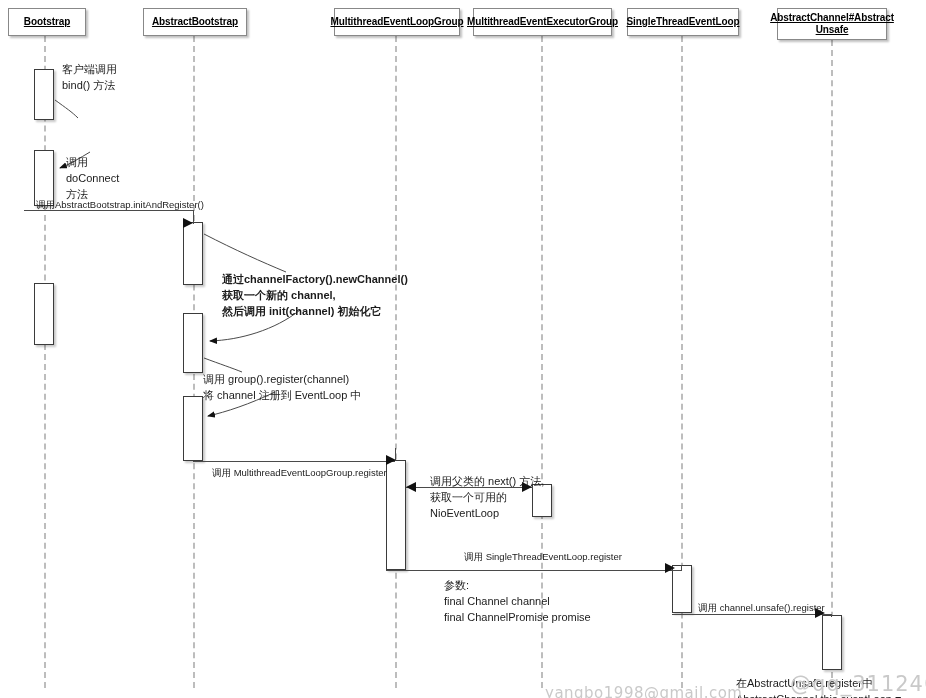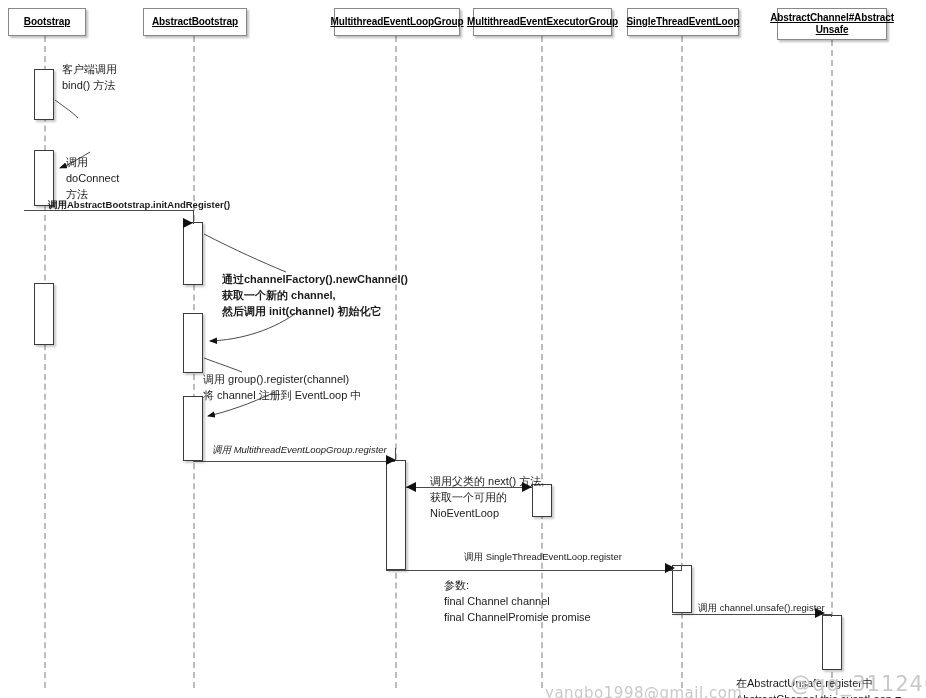--- a/index.html
+++ b/index.html
@@ -162,26 +162,26 @@
   <div class="activation" style="left:183px; top:313px; width:20px; height:60px;"></div>
   <div class="activation" style="left:183px; top:396px; width:20px; height:65px;"></div>
   <div class="activation" style="left:386px; top:460px; width:20px; height:110px;"></div>
   <div class="activation" style="left:532px; top:484px; width:20px; height:33px;"></div>
   <div class="activation" style="left:672px; top:565px; width:20px; height:48px;"></div>
   <div class="activation" style="left:822px; top:615px; width:20px; height:55px;"></div>
 
   <div class="msg-line" style="left:24px; top:210px; width:170px;"></div>
   <div class="msg-vert" style="left:193px; top:210px; height:14px;"></div>
   <div class="arrowhead arrow-right" style="left:183px; top:218px;"></div>
-  <div class="msg-label" style="left:48px; top:198px;font-weight:bold;">调用AbstractBootstrap.initAndRegister()</div>
+  <div class="msg-label" style="left:36px; top:198px;">调用AbstractBootstrap.initAndRegister()</div>
 
   <div class="msg-line" style="left:193px; top:461px; width:202px;"></div>
   <div class="msg-vert" style="left:395px; top:448px; height:13px;"></div>
   <div class="arrowhead arrow-right" style="left:386px; top:455px;"></div>
-  <div class="msg-label" style="left:212px; top:443px;font-style:italic;">调用 MultithreadEventLoopGroup.register</div>
+  <div class="msg-label" style="left:212px; top:466px;">调用 MultithreadEventLoopGroup.register</div>
 
   <div class="msg-line" style="left:406px; top:487px; width:127px;"></div>
   <div class="arrowhead arrow-left" style="left:406px; top:482px;"></div>
   <div class="arrowhead arrow-right" style="left:522px; top:482px;"></div>
 
   <div class="msg-line" style="left:386px; top:570px; width:296px;"></div>
   <div class="msg-vert" style="left:681px; top:565px; height:6px;"></div>
   <div class="arrowhead arrow-right" style="left:665px; top:563px;"></div>
   <div class="msg-label" style="left:464px; top:550px;">调用 SingleThreadEventLoop.register</div>
 

